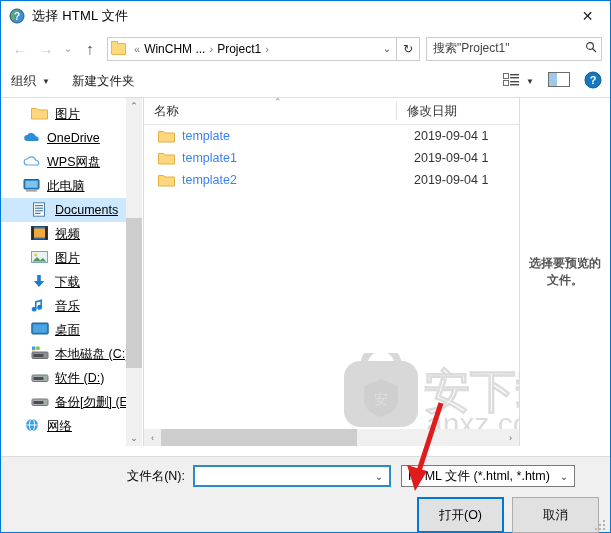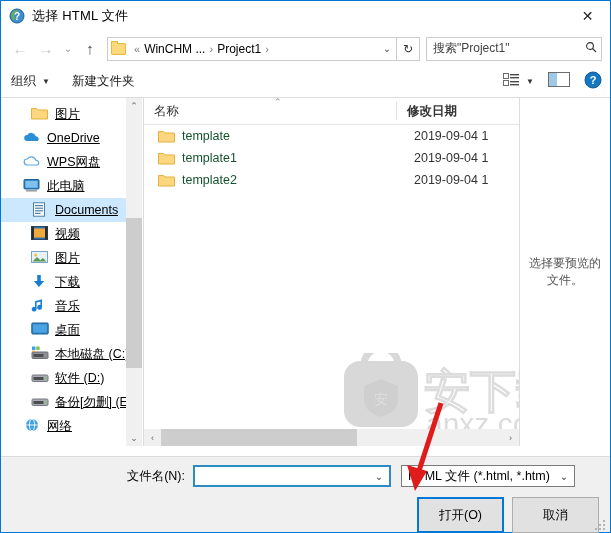--- a/index.html
+++ b/index.html
@@ -61,33 +61,33 @@
   .sb-label{overflow:hidden;}
   .sb-scroll{position:absolute;right:0;top:0;width:16px;height:100%;background:#f0f0f0;}
   .sb-arrow{height:16px;display:flex;align-items:center;justify-content:center;font-size:9px;color:#606060;background:#f0f0f0;}
   .sb-thumb{position:absolute;left:0;width:16px;background:#cdcdcd;}
   .splitter{width:1px;background:#dcdcdc;}
   .filepane{flex:1 1 auto;position:relative;display:flex;flex-direction:column;min-width:0;}
   .col-header{height:26px;display:flex;align-items:center;border-bottom:1px solid #e5e5e5;background:#fff;position:relative;}
   .col{font-size:12.5px;color:#333;padding-left:10px;display:flex;align-items:center;height:100%;box-sizing:border-box;}
   .col.name{width:253px;position:relative;}
   .col.name:after{content:"";position:absolute;right:0;top:4px;bottom:4px;width:1px;background:#e0e0e0;}
-  .col.date{flex:1 1 auto;font-weight:bold;}
+  .col.date{flex:1 1 auto;}
   .sortmark{position:absolute;left:130px;top:-1px;font-size:9px;color:#888;}
   .filelist{flex:1 1 auto;position:relative;overflow:hidden;}
   .frow{height:22px;display:flex;align-items:center;padding-left:14px;}
   .frow .ficon{width:16px;height:14px;margin-right:8px;position:relative;flex:0 0 auto;}
-  .frow .fname{font-size:12.5px;color:#14532d;width:232px;white-space:nowrap;}
+  .frow .fname{font-size:12.5px;color:#3b82f6;width:232px;white-space:nowrap;}
   .frow .fdate{font-size:12.5px;color:#333;white-space:nowrap;}
   .hscroll{height:17px;background:#f0f0f0;display:flex;align-items:center;position:relative;}
   .hs-arrow{width:17px;text-align:center;font-size:9px;color:#606060;}
   .hs-track{flex:1 1 auto;height:17px;position:relative;}
   .hs-thumb{position:absolute;top:0;height:17px;background:#cdcdcd;}
   .preview{width:91px;border-left:1px solid #dcdcdc;display:flex;align-items:center;justify-content:center;padding:0 6px;box-sizing:border-box;}
-  .preview .ptxt{font-size:12px;color:#555;text-align:center;line-height:17px;}
+  .preview .ptxt{font-size:12px;color:#555;text-align:center;line-height:17px;font-weight:bold;}
   .footer{position:absolute;left:0;right:0;bottom:0;height:75px;background:#f0f0f0;border-top:1px solid #dcdcdc;text-decoration:underline;}
   .fn-label{width:192px;text-align:right;font-size:12.5px;color:#000;padding-right:8px;box-sizing:border-box;}
   .combo{
     height:22px;background:#fff;display:flex;align-items:center;box-sizing:border-box;
     border:1px solid #7a7a7a;
   }
   .combo.focused{border:2px solid #2b8cc4;}
   .combo .val{flex:1 1 auto;font-size:12.5px;color:#000;padding-left:6px;white-space:nowrap;}
   .combo .caret{width:20px;text-align:center;color:#444;font-size:10px;}
   .fn-input{width:198px;}

